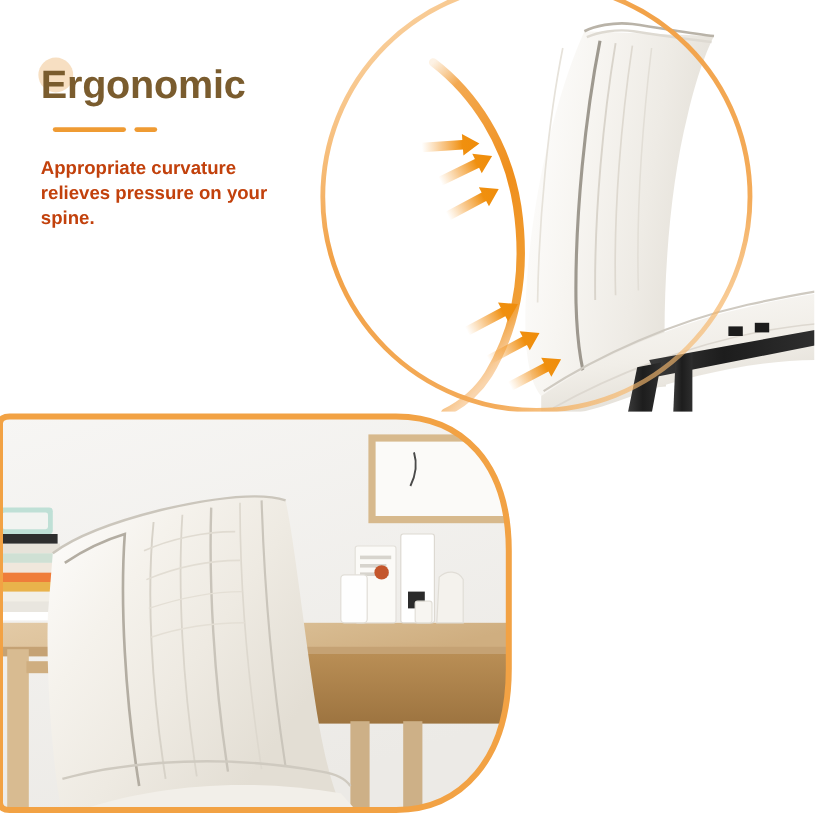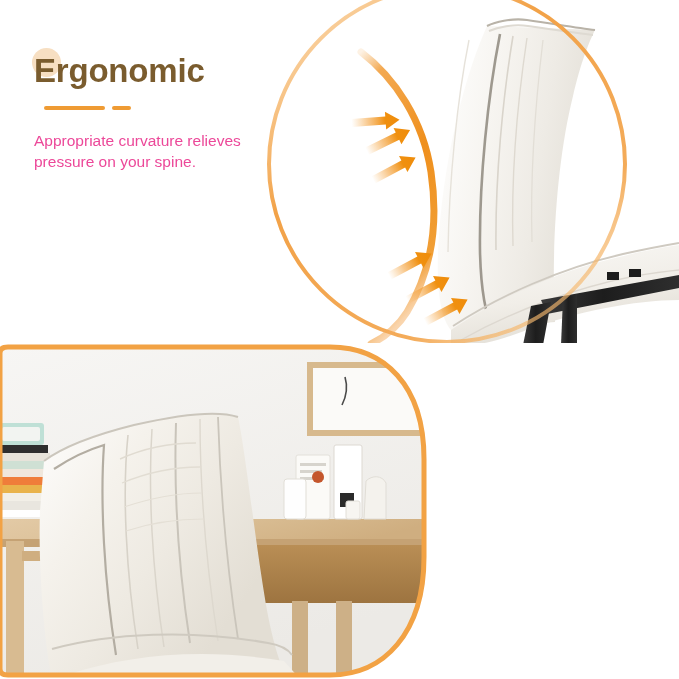--- a/index.html
+++ b/index.html
@@ -4,21 +4,21 @@
 <style>
   html,body{margin:0;padding:0;background:#ffffff;}
   body{width:679px;height:679px;overflow:hidden;
        font-family:"Liberation Sans","DejaVu Sans",sans-serif;}
   .stage{position:relative;width:679px;height:679px;background:#ffffff;overflow:hidden;}
 
   
   .abs{position:absolute;}
   .dot{border-radius:50%;background:#f7dfc2;}
   .hl-head{font-weight:700;color:#7a5c2e;letter-spacing:-0.2px;}
-  .body-copy{color:#ec4899;font-weight:400;}
+  .body-copy{color:#c2410c;font-weight:700;}
   .rule-long,.rule-short{height:4px;border-radius:2px;background:#ef9b33;}
 
   
   #top-panel{left:0;top:0;width:679px;height:345px;background:#ffffff;overflow:hidden;}
 
   #top-copy{left:34px;top:48px;width:250px;}
   #top-dot{left:32px;top:48px;width:29px;height:29px;}
   #top-title{position:relative;font-size:33px;line-height:46px;margin:0;z-index:2;}
   #top-rules{position:relative;margin-top:12px;height:5px;}
   #top-rules .rule-long{position:absolute;left:10px;top:0;width:61px;}

